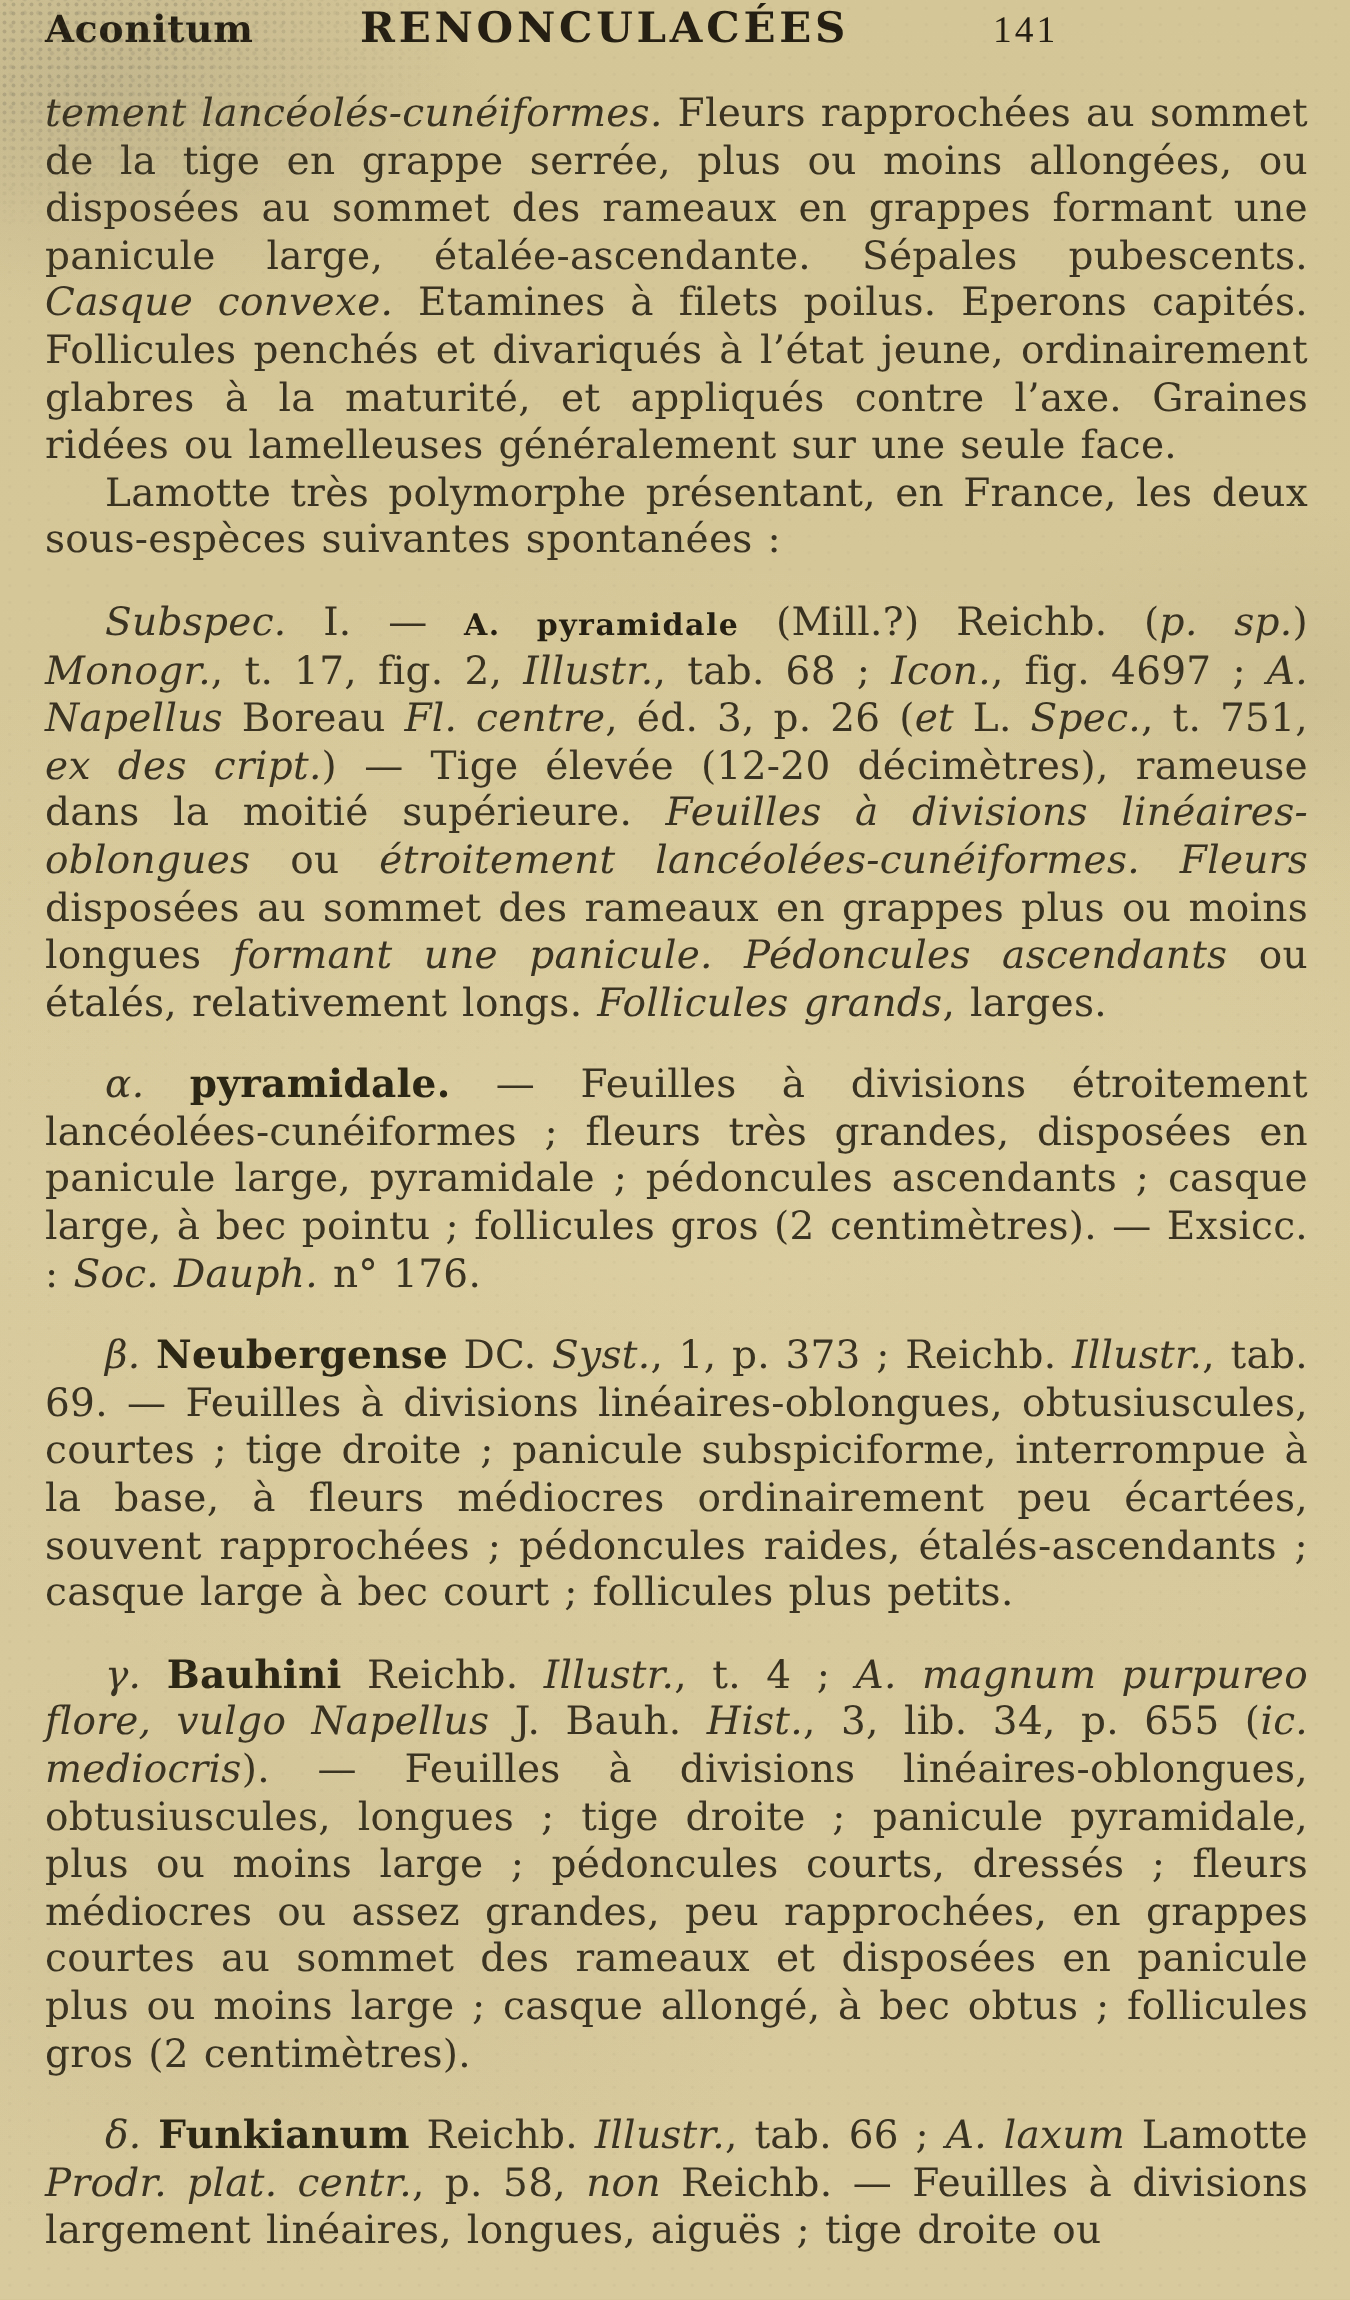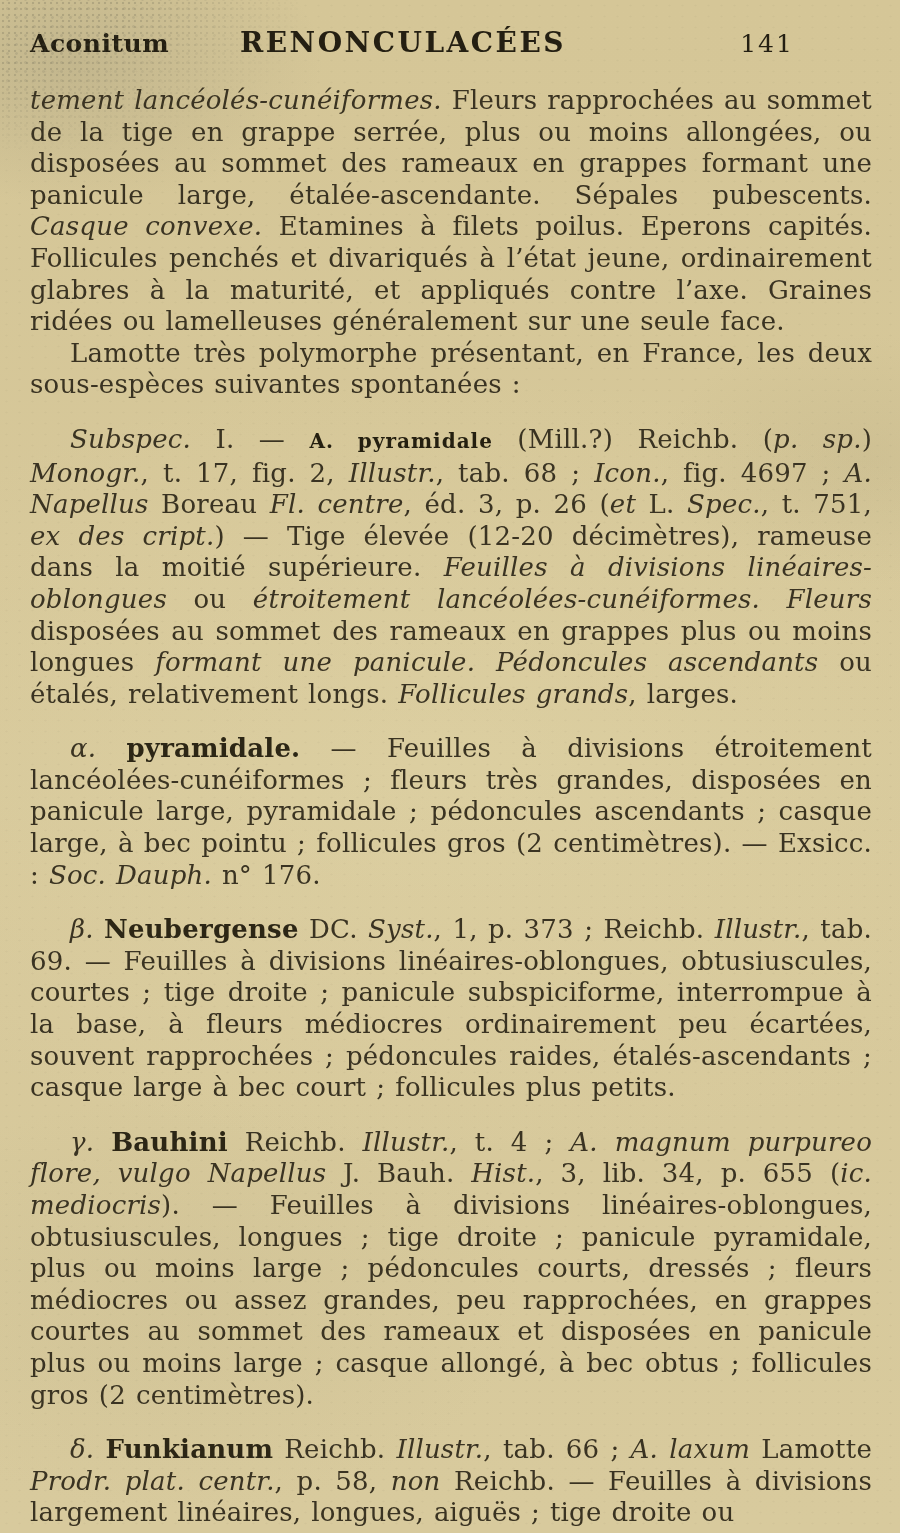--- a/index.html
+++ b/index.html
@@ -11,21 +11,21 @@
     height: 1533px;
     background: #d5c697;
     overflow: hidden;
     font-family: "DejaVu Serif", "Liberation Serif", serif;
   }
   .page {
     position: relative;
     width: 900px;
     height: 1533px;
     box-sizing: border-box;
-    padding: 26px 28px 0 30px;
+    padding: 2px 28px 0 30px;
     color: #3a3322;
     background:
       radial-gradient(ellipse 420px 240px at 8% 4%, rgba(120,118,100,0.20), rgba(120,118,100,0) 60%),
       radial-gradient(ellipse 300px 180px at 96% 30%, rgba(150,140,105,0.12), rgba(150,140,105,0) 70%),
       radial-gradient(ellipse 500px 300px at 20% 85%, rgba(160,150,110,0.10), rgba(160,150,110,0) 70%),
       radial-gradient(ellipse 900px 500px at 50% 50%, rgba(235,225,180,0.25), rgba(235,225,180,0) 80%),
       linear-gradient(#d5c697, #d8ca9d);
   }
   
   .speckle-tl {
@@ -64,23 +64,24 @@
     letter-spacing: 0.5px;
   }
   .running-head .rh-center {
     font-size: 28px;
     letter-spacing: 2.5px;
     flex: 1;
   }
   .running-head .rh-right {
     font-size: 25px;
     width: 210px;
-    text-align: center;
+    text-align: left;
     font-weight: normal;
     letter-spacing: 2px;
+    font-family: Liberation Serif, serif;
   }
   .text-body p {
     margin: 0;
     font-size: 26px;
     line-height: 31.6px;
     text-align: justify;
     letter-spacing: 0.2px;
     word-spacing: 1.5px;
   }
   .text-body p.indent { text-indent: 40px; }

